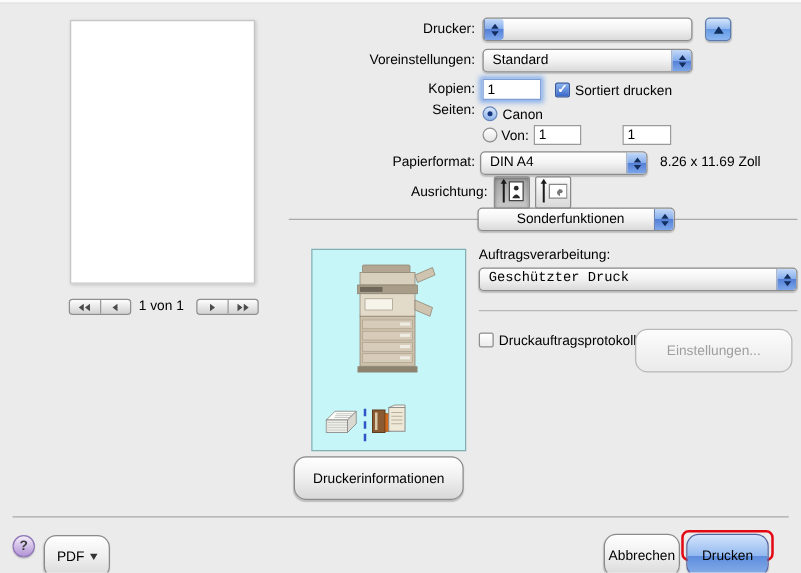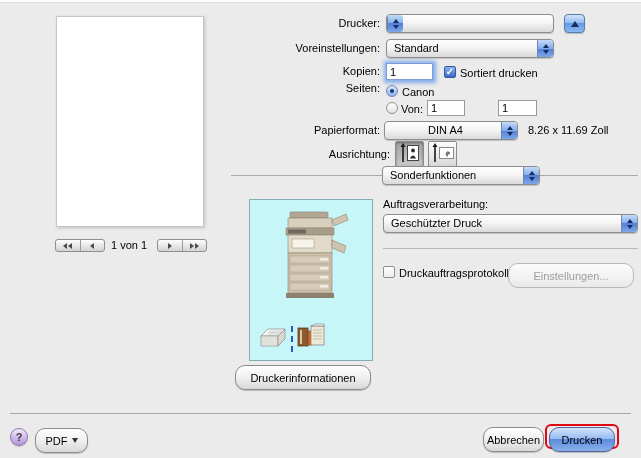--- a/index.html
+++ b/index.html
@@ -56,21 +56,21 @@
   .radio.sel { background:linear-gradient(#d9e6f9,#8fb4ea); border-color:#6887bd; }
   .radio.sel::after { content:""; position:absolute; left:3px; top:3px; width:4px; height:4px; border-radius:50%; background:#14357e; }
 
   
   .orient { position:absolute; width:29px; height:26px; border:1px solid #8a8a8a; border-radius:2px;
             display:flex; align-items:center; justify-content:center; }
   .orient.selected { background:linear-gradient(#a2a2a2,#c9c9c9); box-shadow:inset 0 1px 3px rgba(0,0,0,.35); }
   .orient.normal { background:linear-gradient(#fdfdfd,#d8d8d8); }
 
   
-  .pill { position:absolute; height:25px; border:1px solid #8a8a8a; border-radius:10px;
+  .pill { position:absolute; height:35px; border:1px solid #8a8a8a; border-radius:10px;
           background:linear-gradient(#ffffff,#efefef 50%,#d8d8d8); font-size:11px; color:#000;
           display:flex; align-items:center; justify-content:center; gap:4px; box-shadow:0 1px 1px rgba(0,0,0,.2); }
   .pill.disabled { color:#9e9e9e; border-color:#b8b8b8; background:linear-gradient(#fcfcfc,#eaeaea); box-shadow:none; }
   .pill.default { background:linear-gradient(#d3e4fb,#93b9f0 50%,#5d8cdd 50%,#8ab0ea); border-color:#54629e; }
   .pdf-arrow { width:0; height:0; border-left:3.5px solid transparent; border-right:3.5px solid transparent; border-top:5px solid #333; }
 
   .help-btn { position:absolute; left:10px; top:428px; width:18px; height:18px; border-radius:50%;
               border:1px solid #8f76b5; background:linear-gradient(#f4eefb,#cdb9e6 55%,#b293d6);
               display:flex; align-items:center; justify-content:center; font-weight:bold; color:#3b3b3b;
               box-shadow:0 1px 1px rgba(0,0,0,.2); }
@@ -143,21 +143,21 @@
 <div class="radio sel" style="left:386px; top:85px;"></div>
 <div class="labl" style="left:402px; top:87px; line-height:11px;">Canon</div>
 
 <div class="radio" style="left:386px; top:102px;"></div>
 <div class="labl" style="left:401px; top:104px; line-height:11px;">Von:</div>
 <input class="tfield" style="left: 427px; top: 100px; width: 38px; height: 16px;" value="1">
 <div class="labl" style="left:464px; top:104px; line-height:11px;margin-left:41px;">Bis:</div>
 <input class="tfield" style="left: 498px; top: 100px; width: 39px; height: 16px;" value="1">
 
 <div class="lab" style="left:230px; top:121px; width:150px; line-height:19px;">Papierformat:</div>
-<div class="popup" style="left:384px; top:121px; width:134px;padding-left:36px;">
+<div class="popup" style="left:384px; top:121px; width:134px;">
   <span class="ptxt">DIN A4</span>
   <span class="pcap">
       <i class="tu"></i>
       <i class="td"></i>
     </span>
 </div>
 <div class="labl" style="left:528px; top:121px; line-height:19px;">8.26 x 11.69 Zoll</div>
 
 <div class="lab" style="left:240px; top:148px; width:150px; line-height:13px;">Ausrichtung:</div>
 <div class="orient selected" style="left:395px; top:141px;">
@@ -177,21 +177,21 @@
       <path d="M3 3 L3 19" stroke="#1a1a1a" stroke-width="1.6"></path>
       <path d="M0.5 4 L3 0 L5.5 4 Z" fill="#1a1a1a"></path>
       <rect x="7.5" y="4.5" width="14" height="11" fill="#fff" stroke="#888" stroke-width="1"></rect>
       <circle cx="16.5" cy="10" r="1.6" fill="#777"></circle>
       <path d="M10.5 13.5 Q13.5 8.5 16.5 13.5 Z" fill="#777" transform="rotate(-90 13.5 11)"></path>
     </svg>
   </span>
 </div>
 
 <div class="sep" style="left:231px; top:175px; width:407px;"></div>
-<div class="popup" style="left:382px; top:166px; width:158px;">
+<div class="popup" style="left:382px; top:166px; width:158px;text-align:center;">
   <span class="ptxt">Sonderfunktionen</span>
   <span class="pcap">
       <i class="tu"></i>
       <i class="td"></i>
     </span>
 </div>
 
 <div class="printer-panel">
   <span style="position:absolute; left:18px; top:6px;">
     <svg width="88" height="100" viewBox="0 0 88 100">
@@ -236,21 +236,21 @@
         <path d="M15 4 L20 2 L28 2 L28 4 Z" fill="#f7f3e6" stroke="#8a8a8a" stroke-width="0.7"></path>
       </svg>
     </span>
   </div>
 </div>
 <div class="pill" style="left:235px; top:365px; width:136px;">
   <span>Druckerinformationen</span>
 </div>
 
 <div class="labl" style="left:383px; top:198px; line-height:12px;">Auftragsverarbeitung:</div>
-<div class="popup" style="left:383px; top:214px; width:255px;">
+<div class="popup" style="left:383px; top:214px; width:255px;font-family:Liberation Mono, monospace;">
   <span class="ptxt">Geschützter Druck</span>
   <span class="pcap">
       <i class="tu"></i>
       <i class="td"></i>
     </span>
 </div>
 
 <div class="sep" style="left:383px; top:248px; width:255px; background:#b8b8b8;"></div>
 
 <div class="cb" style="left:383px; top:266px;"></div>

